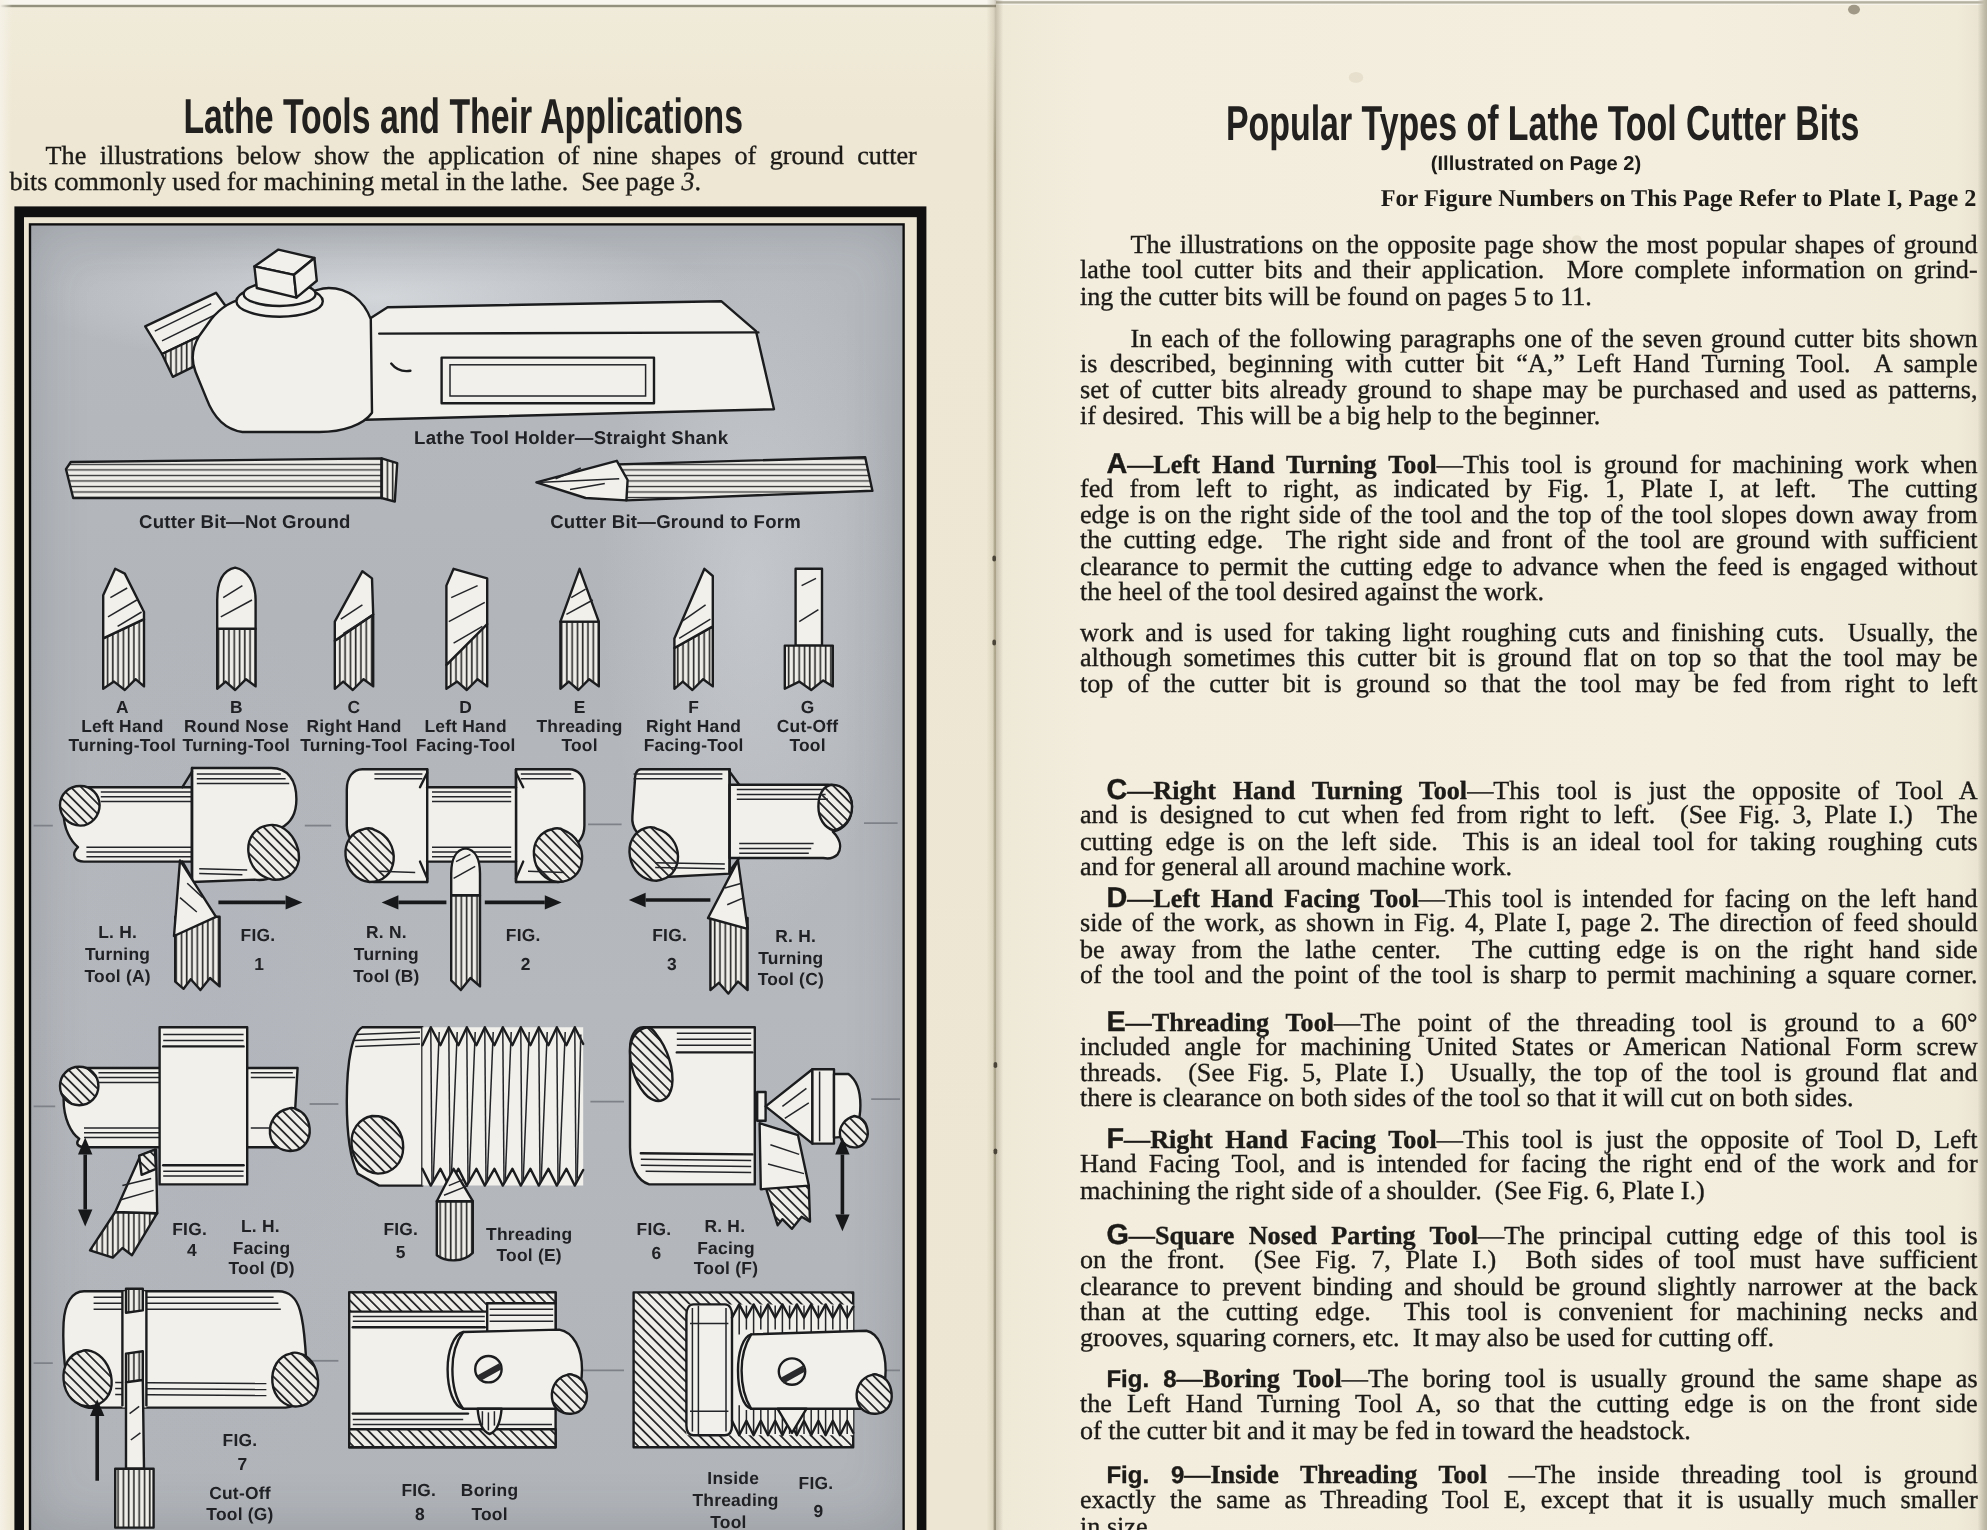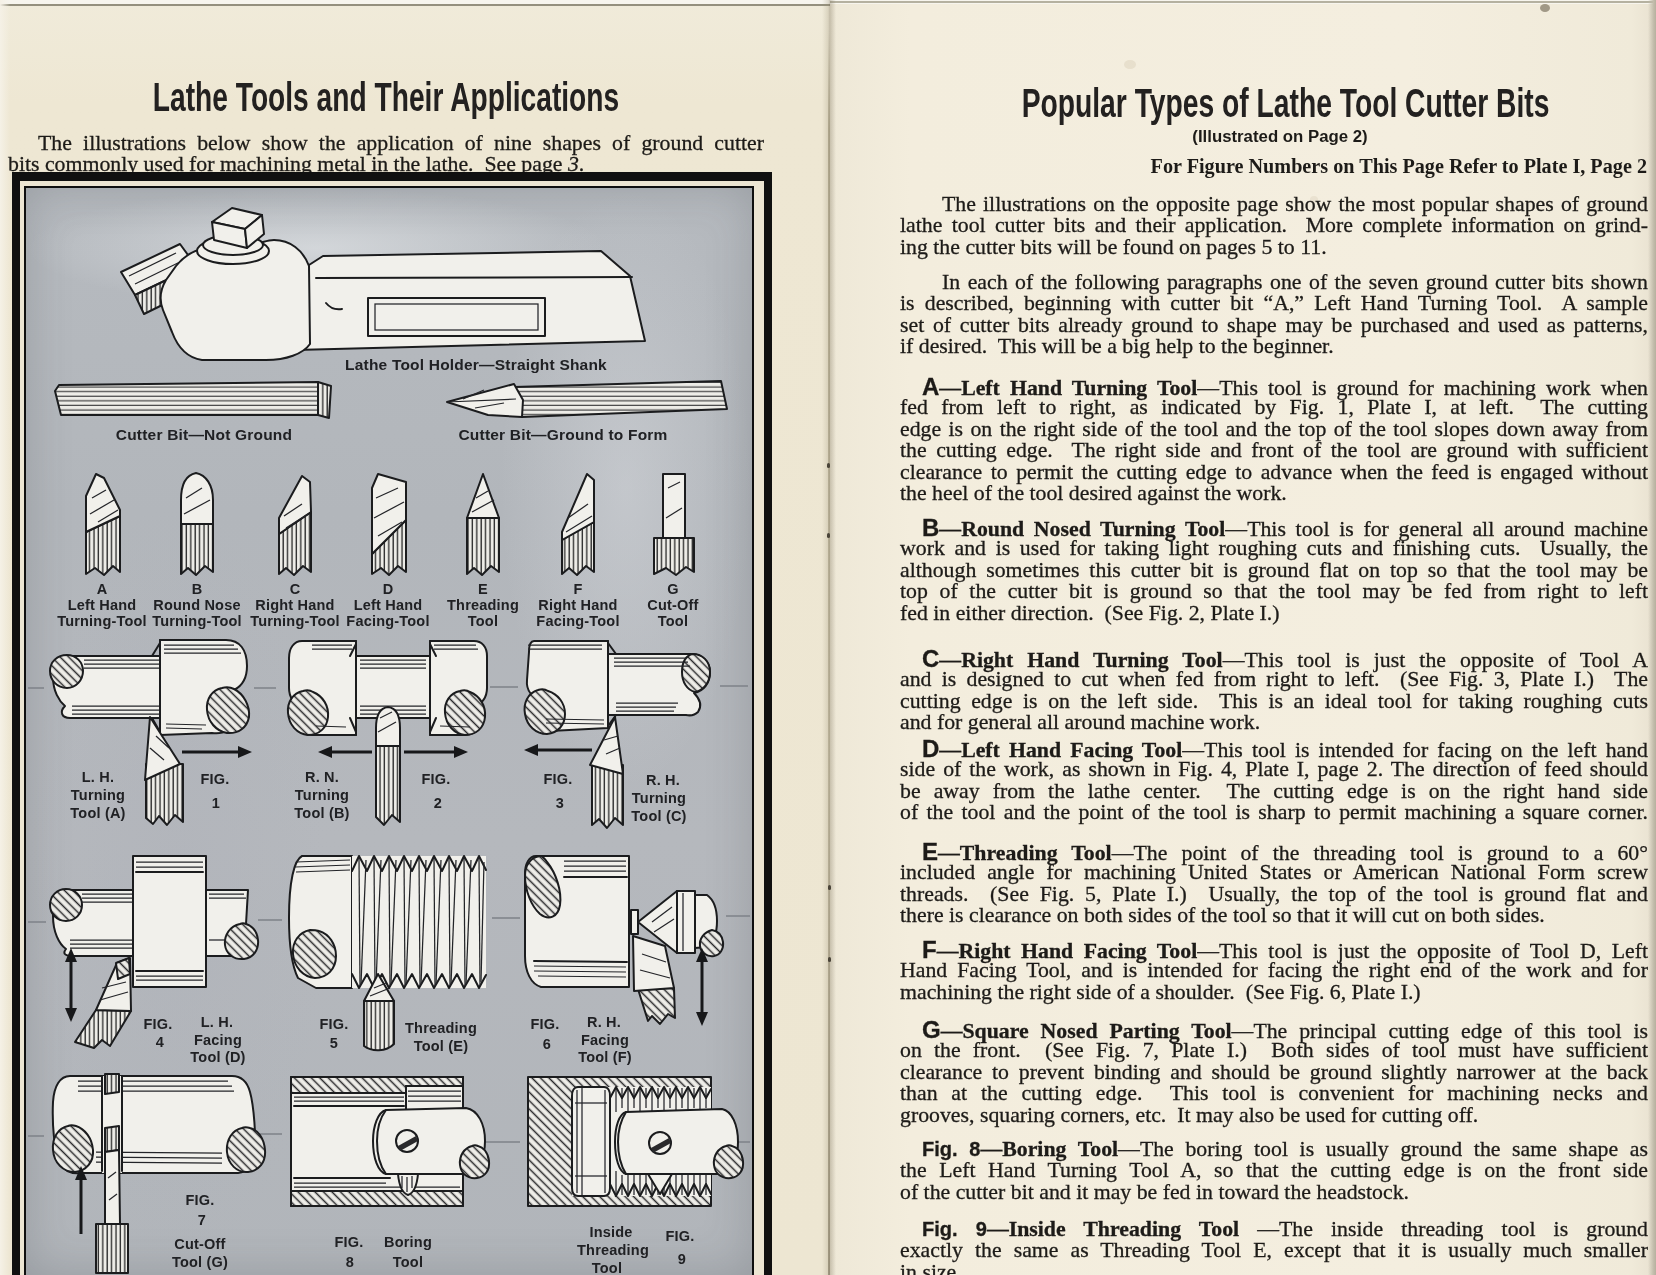--- a/index.html
+++ b/index.html
@@ -16,21 +16,21 @@
 #gutter{position:absolute;left:822px;top:0;width:14px;height:1275px;
   background:linear-gradient(90deg,rgba(160,150,120,0) 0%,rgba(150,140,110,.25) 45%,rgba(120,110,85,.35) 55%,rgba(160,150,120,0) 100%);}
 .stitch{position:absolute;width:3px;height:5px;background:#4a4438;border-radius:2px;}
 #gutline{position:absolute;left:828px;top:30px;width:1.5px;height:1245px;background:linear-gradient(180deg,rgba(140,130,100,.0),rgba(140,130,100,.55) 8%,rgba(150,140,110,.45) 60%,rgba(120,110,85,.6));}
 #redge{position:absolute;left:1648px;top:0;width:8px;height:1275px;background:linear-gradient(90deg,rgba(190,184,168,0),#c2bcab 70%,#b6b09e);}
 #ledge{position:absolute;left:0;top:0;width:10px;height:1275px;background:linear-gradient(90deg,#f5f1e6,rgba(245,241,230,0));}
 .stain{position:absolute;border-radius:50%;}
 #ltitle{position:absolute;left:0;top:77px;width:772px;text-align:center;line-height:41px;white-space:nowrap;
   font-family:"Liberation Sans",sans-serif;font-weight:bold;font-size:41px;color:#232120;
   transform:scaleX(.687);transform-origin:50% 0;}
-#lpara{position:absolute;left:8px;top:133px;width:756px;font-size:21.8px;line-height:21.6px;
+#lpara{position:absolute;left:8px;top:120px;width:756px;font-size:21.8px;line-height:21.6px;
   -webkit-text-stroke:.3px #1d1b18;}
 #rtitle{position:absolute;left:905px;top:83px;width:750px;text-align:center;line-height:41px;white-space:nowrap;
   font-family:"Liberation Sans",sans-serif;font-weight:bold;font-size:41px;color:#232120;
   transform:scaleX(.689);transform-origin:50% 0;}
 #rsub1{position:absolute;left:905px;top:127px;width:750px;text-align:center;
   font-family:"Liberation Sans",sans-serif;font-weight:bold;font-size:16.8px;}
 #rsub2{position:absolute;left:897px;top:155px;width:750px;text-align:right;
   font-weight:bold;font-size:20.2px;}
 
 
@@ -601,25 +601,23 @@
     </div>
     <div class="para" style="top:376px">
       <div class="j"><span style="margin-left:22px"></span><span class="bl">A</span><b class="ld">—Left Hand Turning Tool</b>—This tool is ground for machining work when</div>
       <div class="j">fed from left to right, as indicated by Fig. 1, Plate I, at left.&nbsp; The cutting</div>
       <div class="j">edge is on the right side of the tool and the top of the tool slopes down away from</div>
       <div class="j">the cutting edge.&nbsp; The right side and front of the tool are ground with sufficient</div>
       <div class="j">clearance to permit the cutting edge to advance when the feed is engaged without</div>
       <div>the heel of the tool desired against the work.</div>
     </div>
     <div class="para" style="top:517px">
-      <div class="j"><span style="margin-left:22px"></span><span class="bl">B</span><b class="ld">—Round Nosed Turning Tool</b>—This tool is for general all around machine</div>
       <div class="j">work and is used for taking light roughing cuts and finishing cuts.&nbsp; Usually, the</div>
       <div class="j">although sometimes this cutter bit is ground flat on top so that the tool may be</div>
       <div class="j">top of the cutter bit is ground so that the tool may be fed from right to left</div>
-      <div>fed in either direction.&nbsp; (See Fig. 2, Plate I.)</div>
     </div>
     <div class="para" style="top:648px">
       <div class="j"><span style="margin-left:22px"></span><span class="bl">C</span><b class="ld">—Right Hand Turning Tool</b>—This tool is just the opposite of Tool A</div>
       <div class="j">and is designed to cut when fed from right to left.&nbsp; (See Fig. 3, Plate I.)&nbsp; The</div>
       <div class="j">cutting edge is on the left side.&nbsp; This is an ideal tool for taking roughing cuts</div>
       <div>and for general all around machine work.</div>
     </div>
     <div class="para" style="top:738px">
       <div class="j"><span style="margin-left:22px"></span><span class="bl">D</span><b class="ld">—Left Hand Facing Tool</b>—This tool is intended for facing on the left hand</div>
       <div class="j">side of the work, as shown in Fig. 4, Plate I, page 2. The direction of feed should</div>

